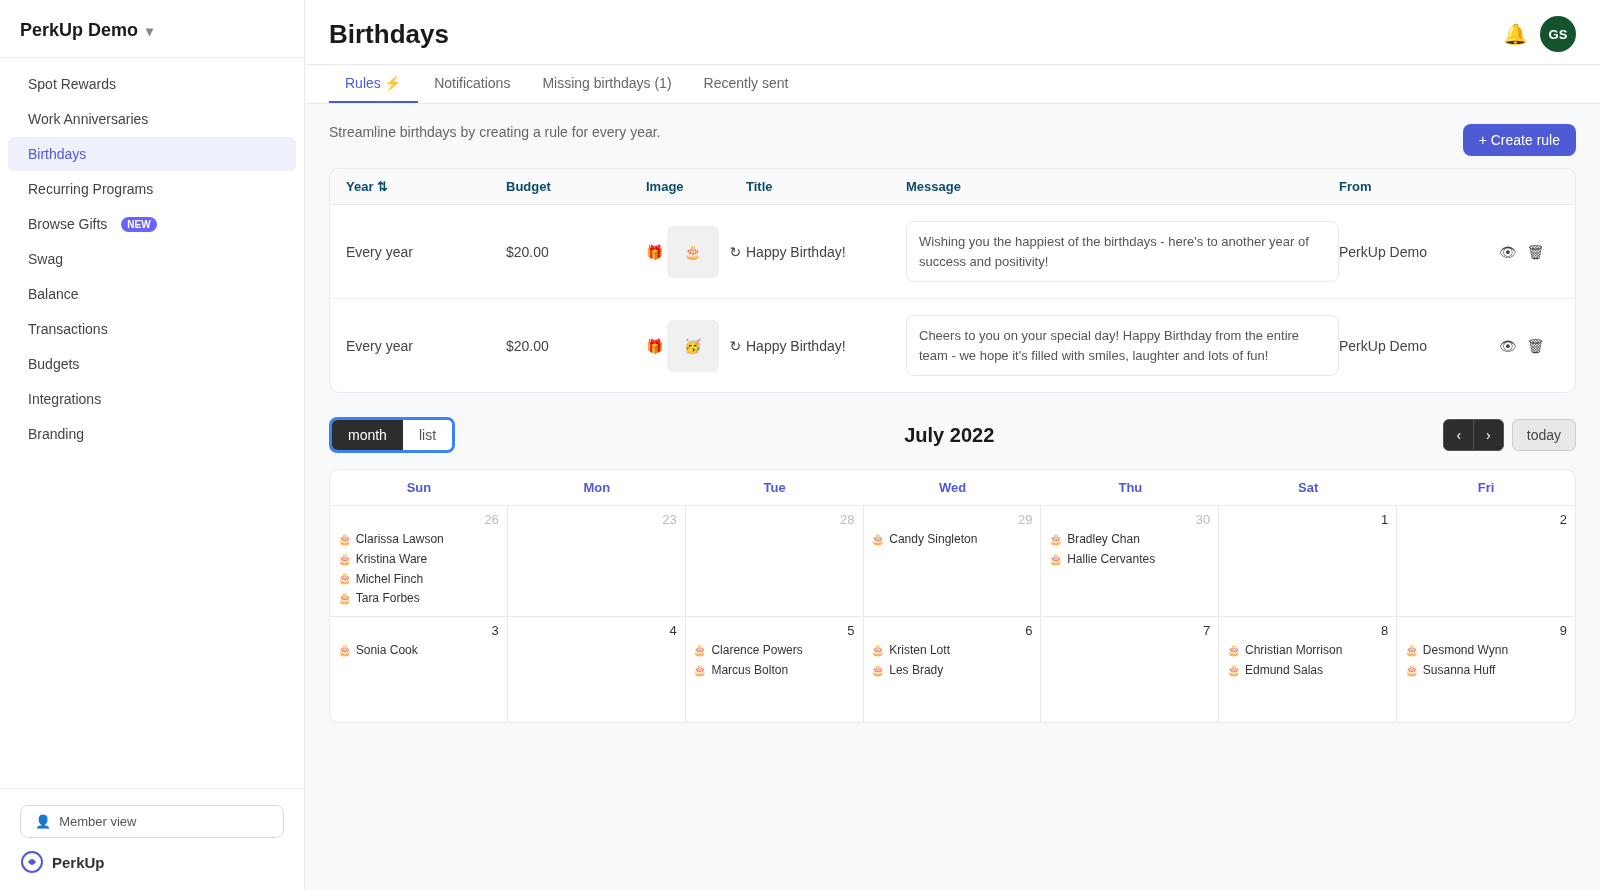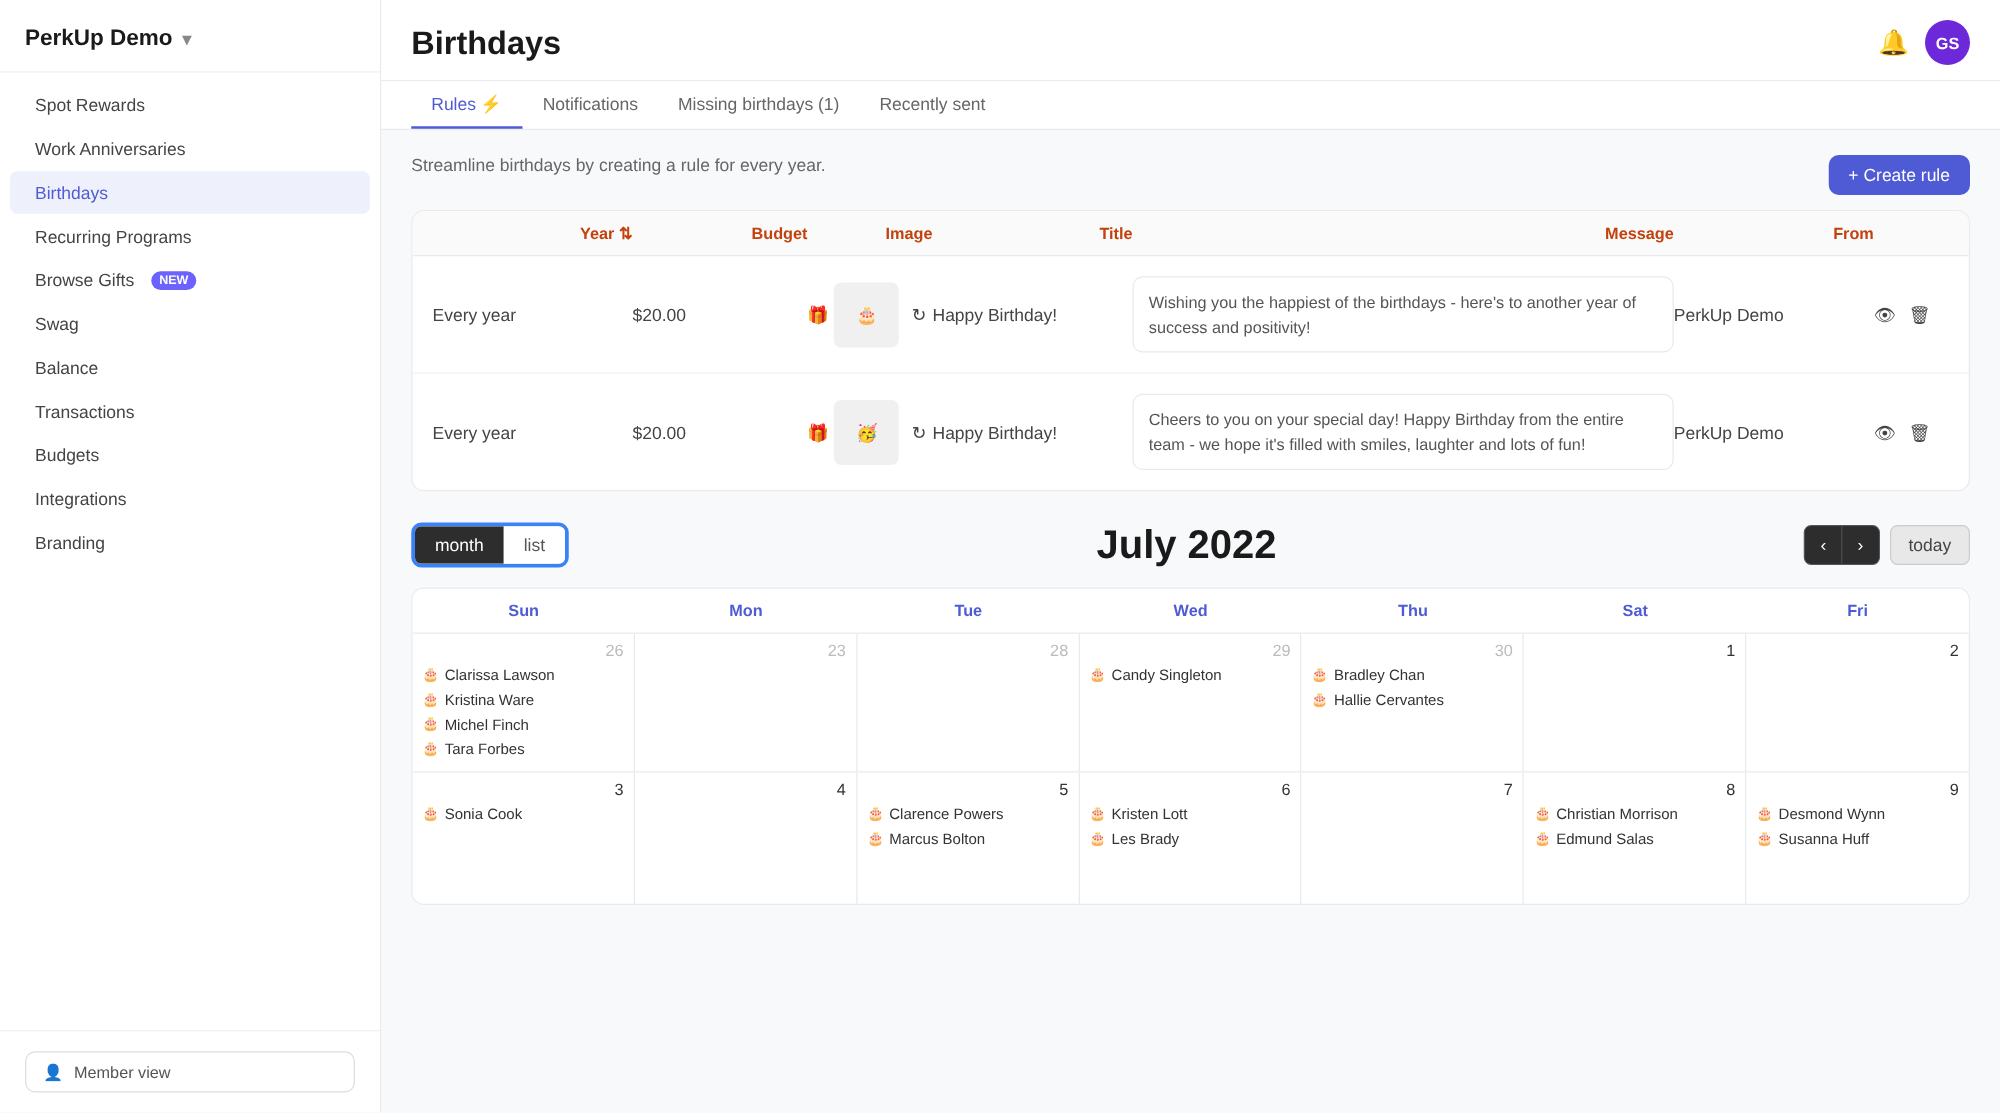--- a/index.html
+++ b/index.html
@@ -103,21 +103,21 @@
     }
     .topbar-right {
       display: flex;
       align-items: center;
       gap: 12px;
       padding-bottom: 12px;
     }
     .bell-icon { font-size: 20px; color: #888; cursor: pointer; }
     .avatar {
       width: 36px; height: 36px;
-      background: #6d28d9;
+      background: #14532d;
       border-radius: 50%;
       display: flex;
       align-items: center;
       justify-content: center;
       color: white;
       font-size: 13px;
       font-weight: 600;
       cursor: pointer;
     }
 
@@ -191,22 +191,21 @@
     .rules-table-header {
       display: grid;
       grid-template-columns: 160px 140px 100px 160px 1fr 160px 60px;
       background: #fafafa;
       border-bottom: 1px solid #e8eaed;
       padding: 10px 16px;
     }
     .rules-table-header span {
       font-size: 13px;
       font-weight: 600;
-      color: #c2410c;
-      text-align: right;
+      color: #0c4a6e;
     }
     .rules-table-row {
       display: grid;
       grid-template-columns: 160px 140px 100px 160px 1fr 160px 60px;
       padding: 16px 16px;
       border-bottom: 1px solid #f0f0f0;
       align-items: center;
     }
     .rules-table-row:last-child { border-bottom: none; }
     .rules-table-row span { font-size: 14px; color: #444; }
@@ -238,21 +237,21 @@
       cursor: pointer;
       border: none;
       background: white;
       color: #555;
     }
     .view-btn.active {
       background: #2d2d2d;
       color: white;
     }
     .cal-month-title {
-      font-size: 32px;
+      font-size: 20px;
       font-weight: 700;
       color: #1a1a1a;
     }
     .cal-nav {
       display: flex;
       align-items: center;
       gap: 8px;
     }
     .cal-nav-btns {
       display: flex;
@@ -353,20 +352,27 @@
       <div class="nav-item">Transactions</div>
       <div class="nav-item">Budgets</div>
       <div class="nav-item">Integrations</div>
       <div class="nav-item">Branding</div>
     </nav>
   <div class="sidebar-footer">
     <button class="member-view-btn">
       <span>👤</span>
       <span>Member view</span>
     </button>
+    <div class="perkup-logo">
+      <svg class="perkup-logo-icon" viewBox="0 0 24 24" fill="none">
+        <circle cx="12" cy="12" r="10" stroke="#4f5bd5" stroke-width="2"></circle>
+        <path d="M8 12 Q12 6 16 12 Q12 18 8 12Z" fill="#4f5bd5"></path>
+      </svg>
+      <span>PerkUp</span>
+    </div>
   </div>
 </div>
 
 <div class="main">
 
   <div class="topbar">
     <h1 class="page-title">Birthdays</h1>
     <div class="topbar-right">
       <span class="bell-icon">🔔</span>
       <div class="avatar">GS</div>

